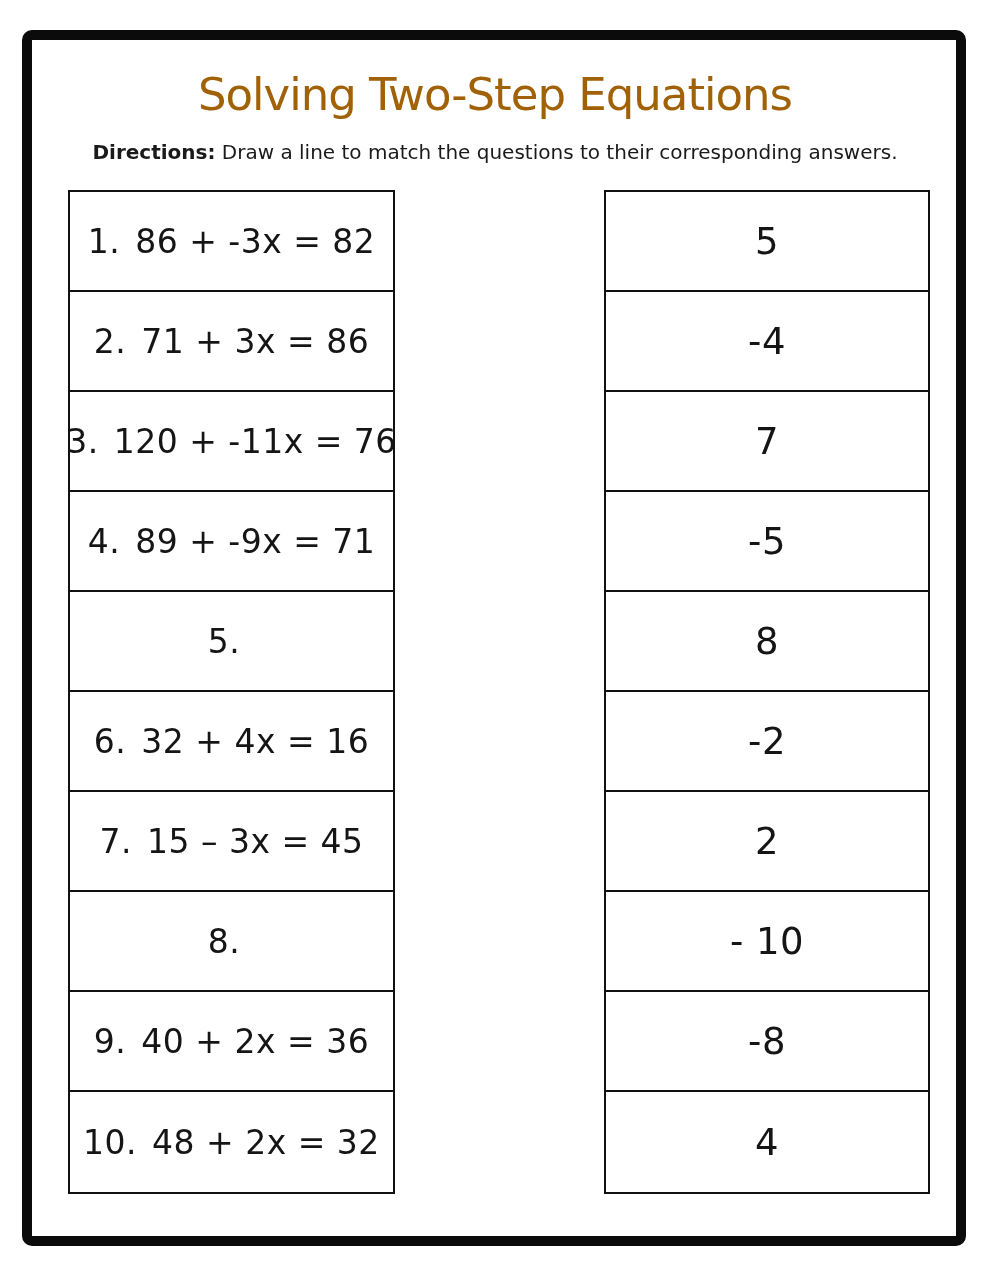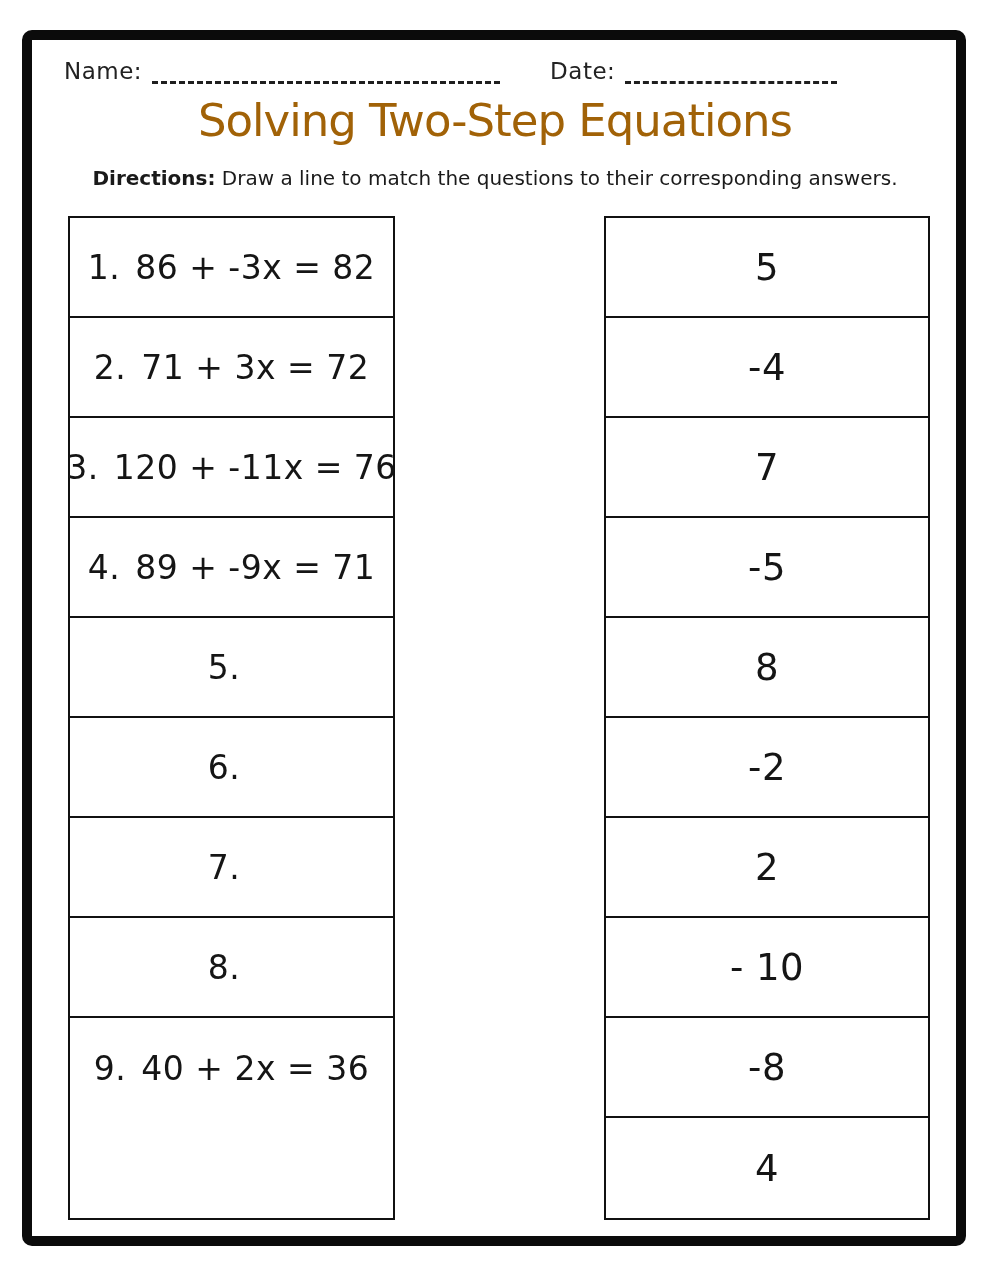--- a/index.html
+++ b/index.html
@@ -90,68 +90,68 @@
   .q-num { margin-right: 15px; }
   .a-cell { font-size: 37px; }
 </style>
 </head>
 <body>
 
 <div class="page">
   <div class="frame">
 
     <div class="header">
-      <div class="name-row">
-        <span>Name:</span>
-        <span class="blank-line name-blank"></span>
-        <span class="date-label">Date:</span>
-        <span class="blank-line date-blank"></span>
-      </div>
       <div class="title">Solving Two-Step Equations</div>
       <div class="directions">
         <span class="dir-label">Directions:</span>
         <span> </span>
         <span>Draw a line to match the questions to their corresponding answers.</span>
       </div>
     </div>
 
     <div class="tables">
 
       <div class="col q-col">
         <div class="cell q-cell">
           <span class="q-num">1.</span>
           <span class="q-eq">86 + -3x = 82</span>
         </div>
         <div class="cell q-cell">
           <span class="q-num">2.</span>
-          <span class="q-eq">71 + 3x = 72</span>
+          <span class="q-eq">71 + 3x = 86</span>
         </div>
         <div class="cell q-cell">
           <span class="q-num">3.</span>
           <span class="q-eq">120 + -11x = 76</span>
         </div>
         <div class="cell q-cell">
           <span class="q-num">4.</span>
           <span class="q-eq">89 + -9x = 71</span>
         </div>
         <div class="cell q-cell">
           <span class="q-num">5.</span>
         </div>
         <div class="cell q-cell">
           <span class="q-num">6.</span>
+          <span class="q-eq">32 + 4x = 16</span>
         </div>
         <div class="cell q-cell">
           <span class="q-num">7.</span>
+          <span class="q-eq">15 – 3x = 45</span>
         </div>
         <div class="cell q-cell">
           <span class="q-num">8.</span>
         </div>
         <div class="cell q-cell">
           <span class="q-num">9.</span>
           <span class="q-eq">40 + 2x = 36</span>
+        </div>
+        <div class="cell q-cell">
+          <span class="q-num">10.</span>
+          <span class="q-eq">48 + 2x = 32</span>
         </div>
       </div>
 
       <div class="col a-col">
         <div class="cell a-cell">
           <span>5</span>
         </div>
         <div class="cell a-cell">
           <span>-4</span>
         </div>

